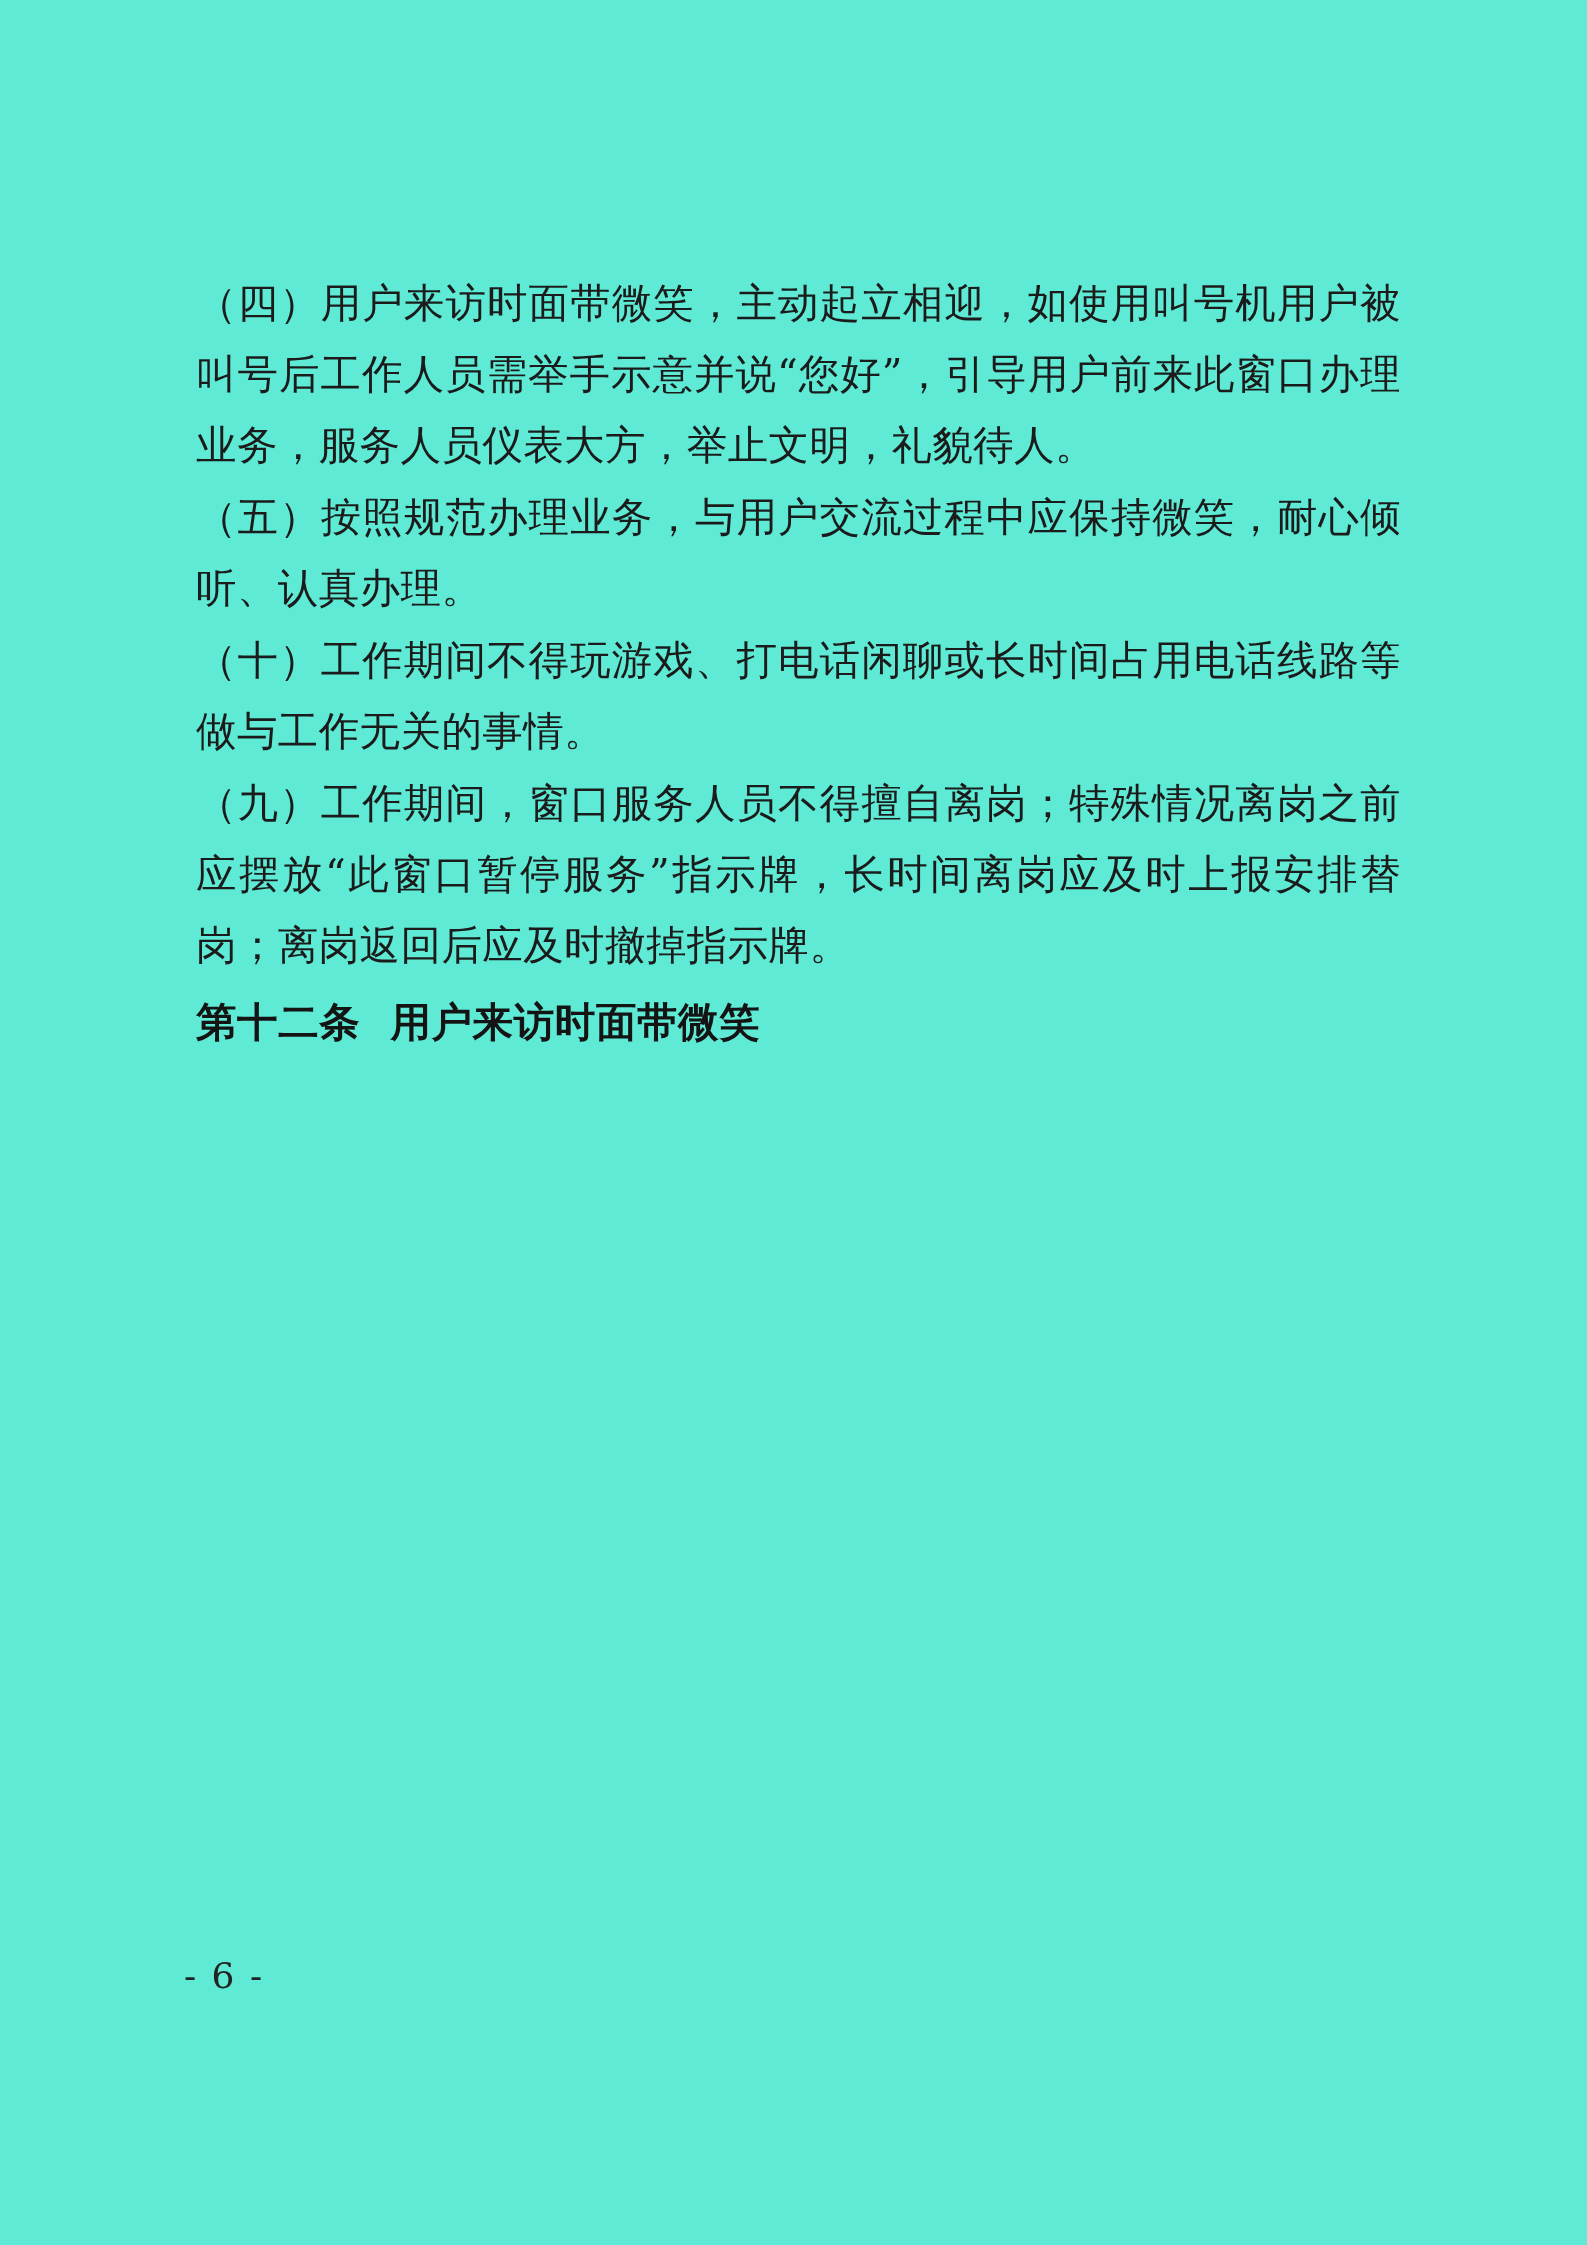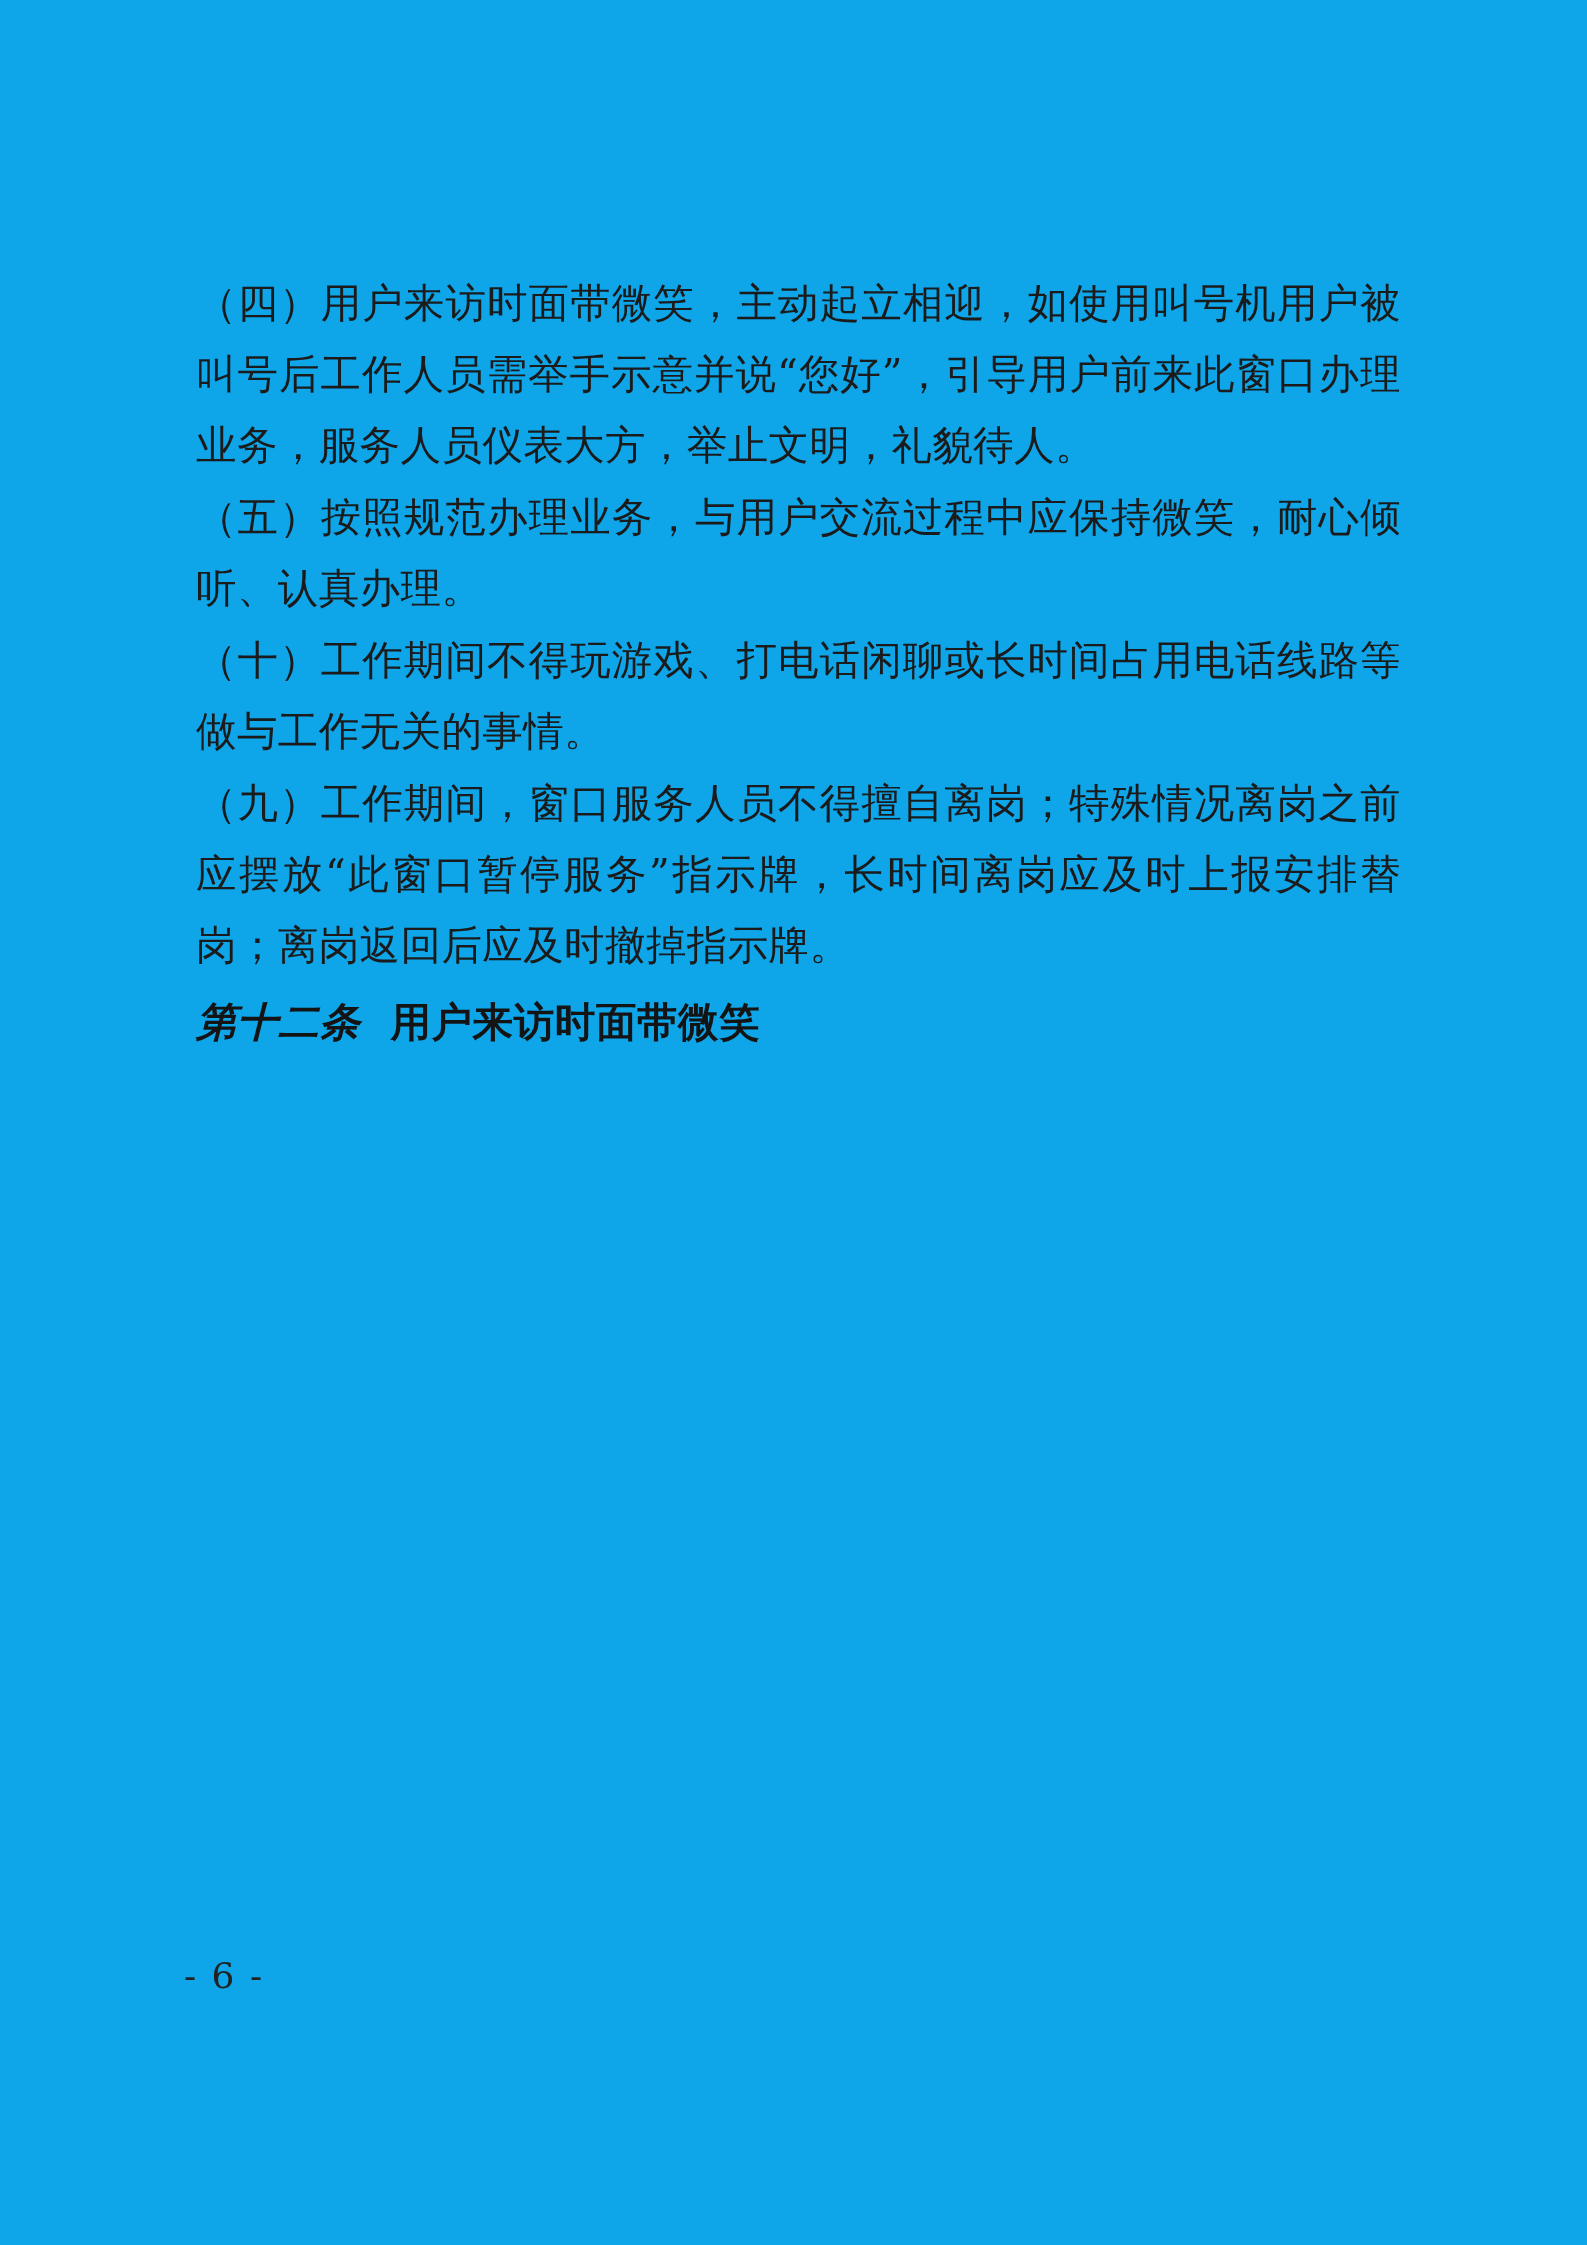--- a/index.html
+++ b/index.html
@@ -14,21 +14,21 @@
     font-family: "DejaVu Serif", "Liberation Serif", serif;
     color: #1a1a1a;
     overflow: hidden;
   }
   .page {
     position: absolute;
     left: 0;
     top: 0;
     width: 1587px;
     height: 2245px;
-    background: #0ea5e9;
+    background: #5eead4;
     box-sizing: border-box;
   }
   .content {
     position: absolute;
     left: 196px;
     top: 268px;
     width: 1205px;
   }
   .para {
     font-size: 40.5px;
@@ -47,21 +47,20 @@
   .heading {
     font-size: 40.5px;
     line-height: 71px;
     margin: 6px 0 0 0;
     color: #141414;
     font-weight: 600;
     letter-spacing: 0.6px;
   }
   .heading .term {
     margin-right: 30px;
-    font-style: italic;
   }
   .pagenum {
     position: absolute;
     left: 184px;
     top: 1955px;
     font-size: 36px;
     letter-spacing: 2px;
     color: #222;
     font-family: "DejaVu Serif", "Liberation Serif", serif;
   }

